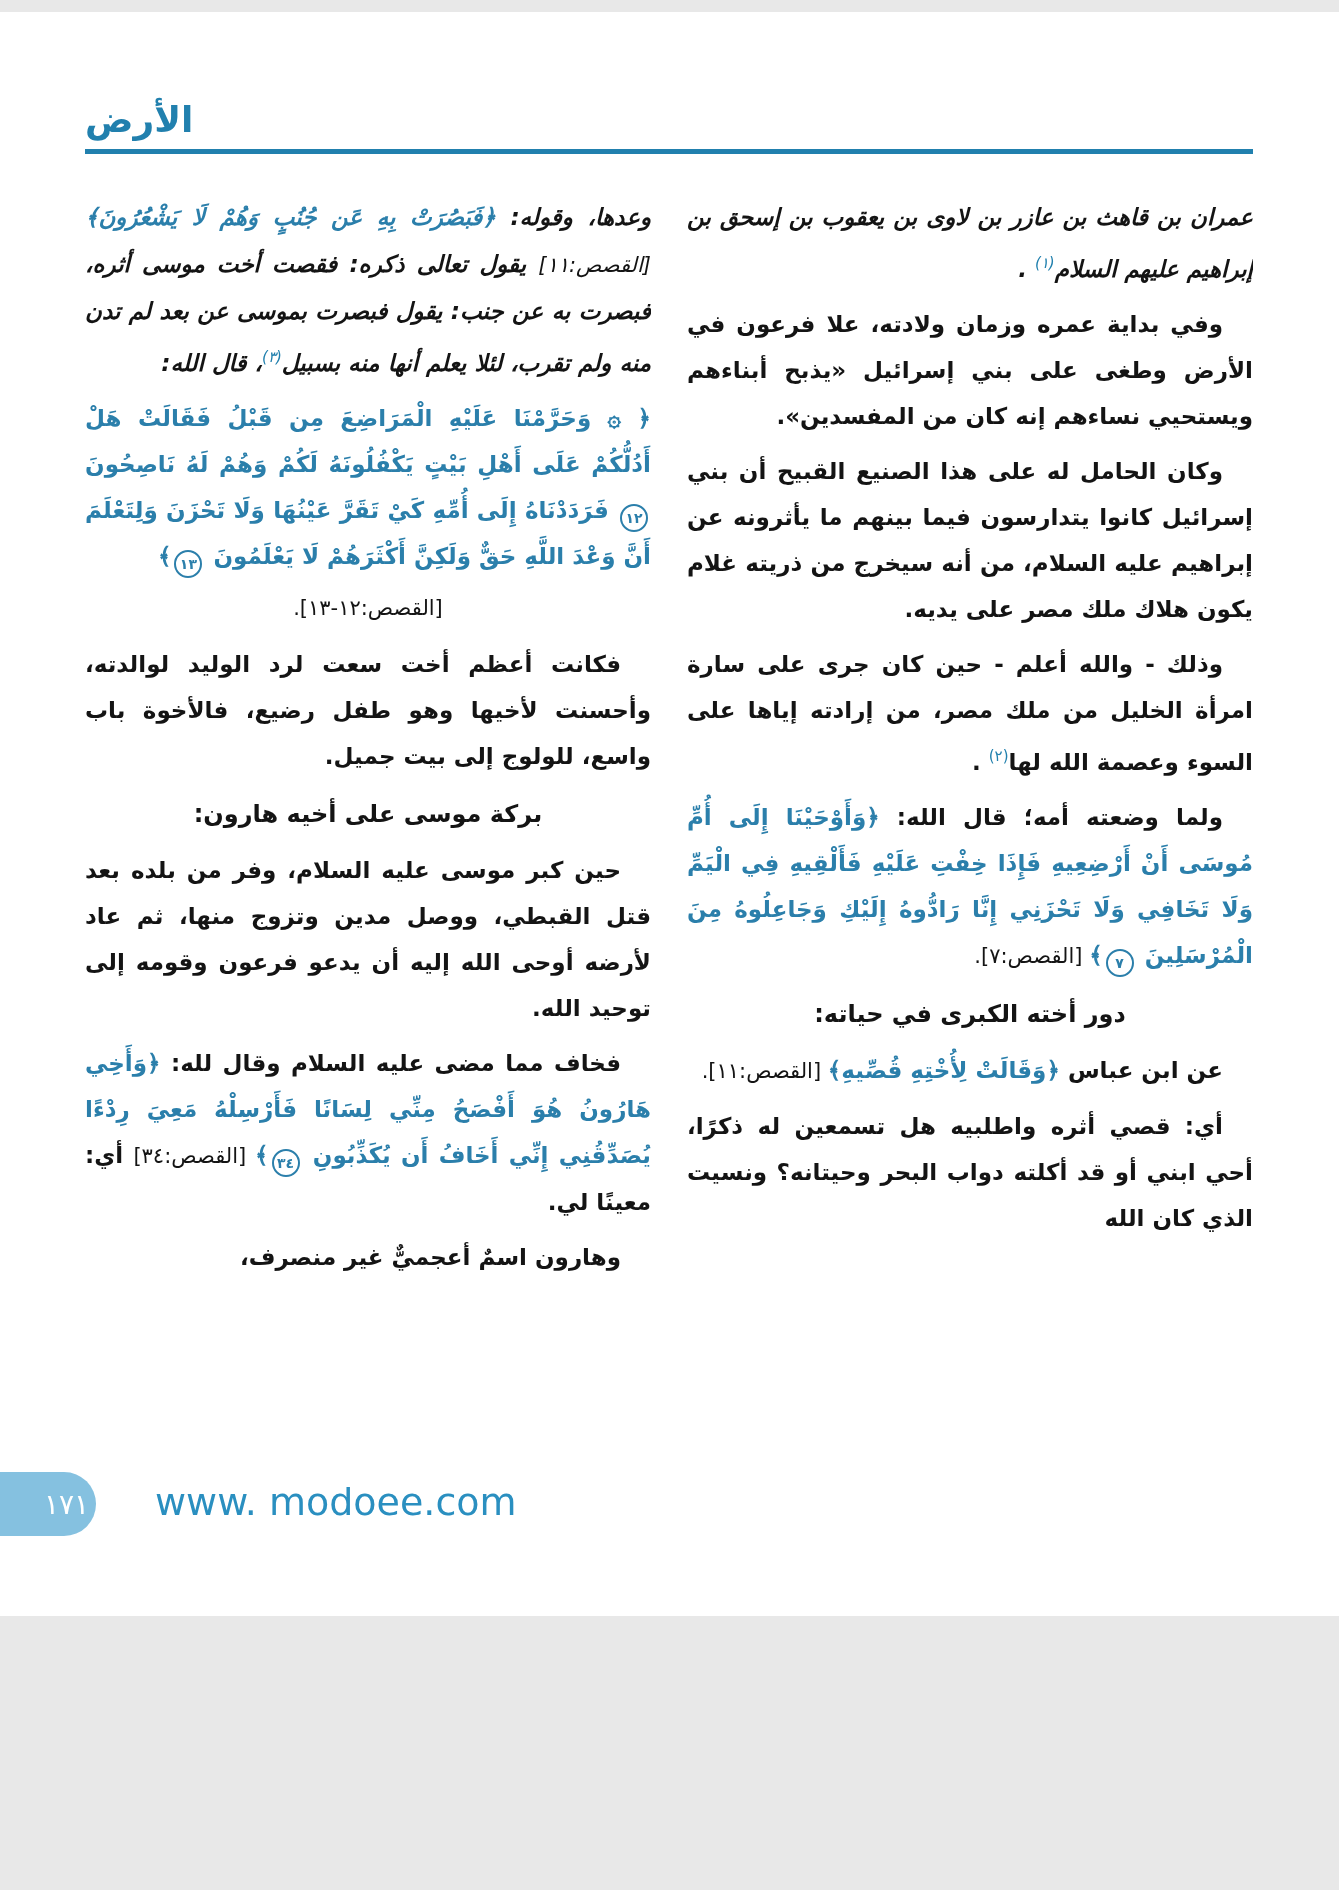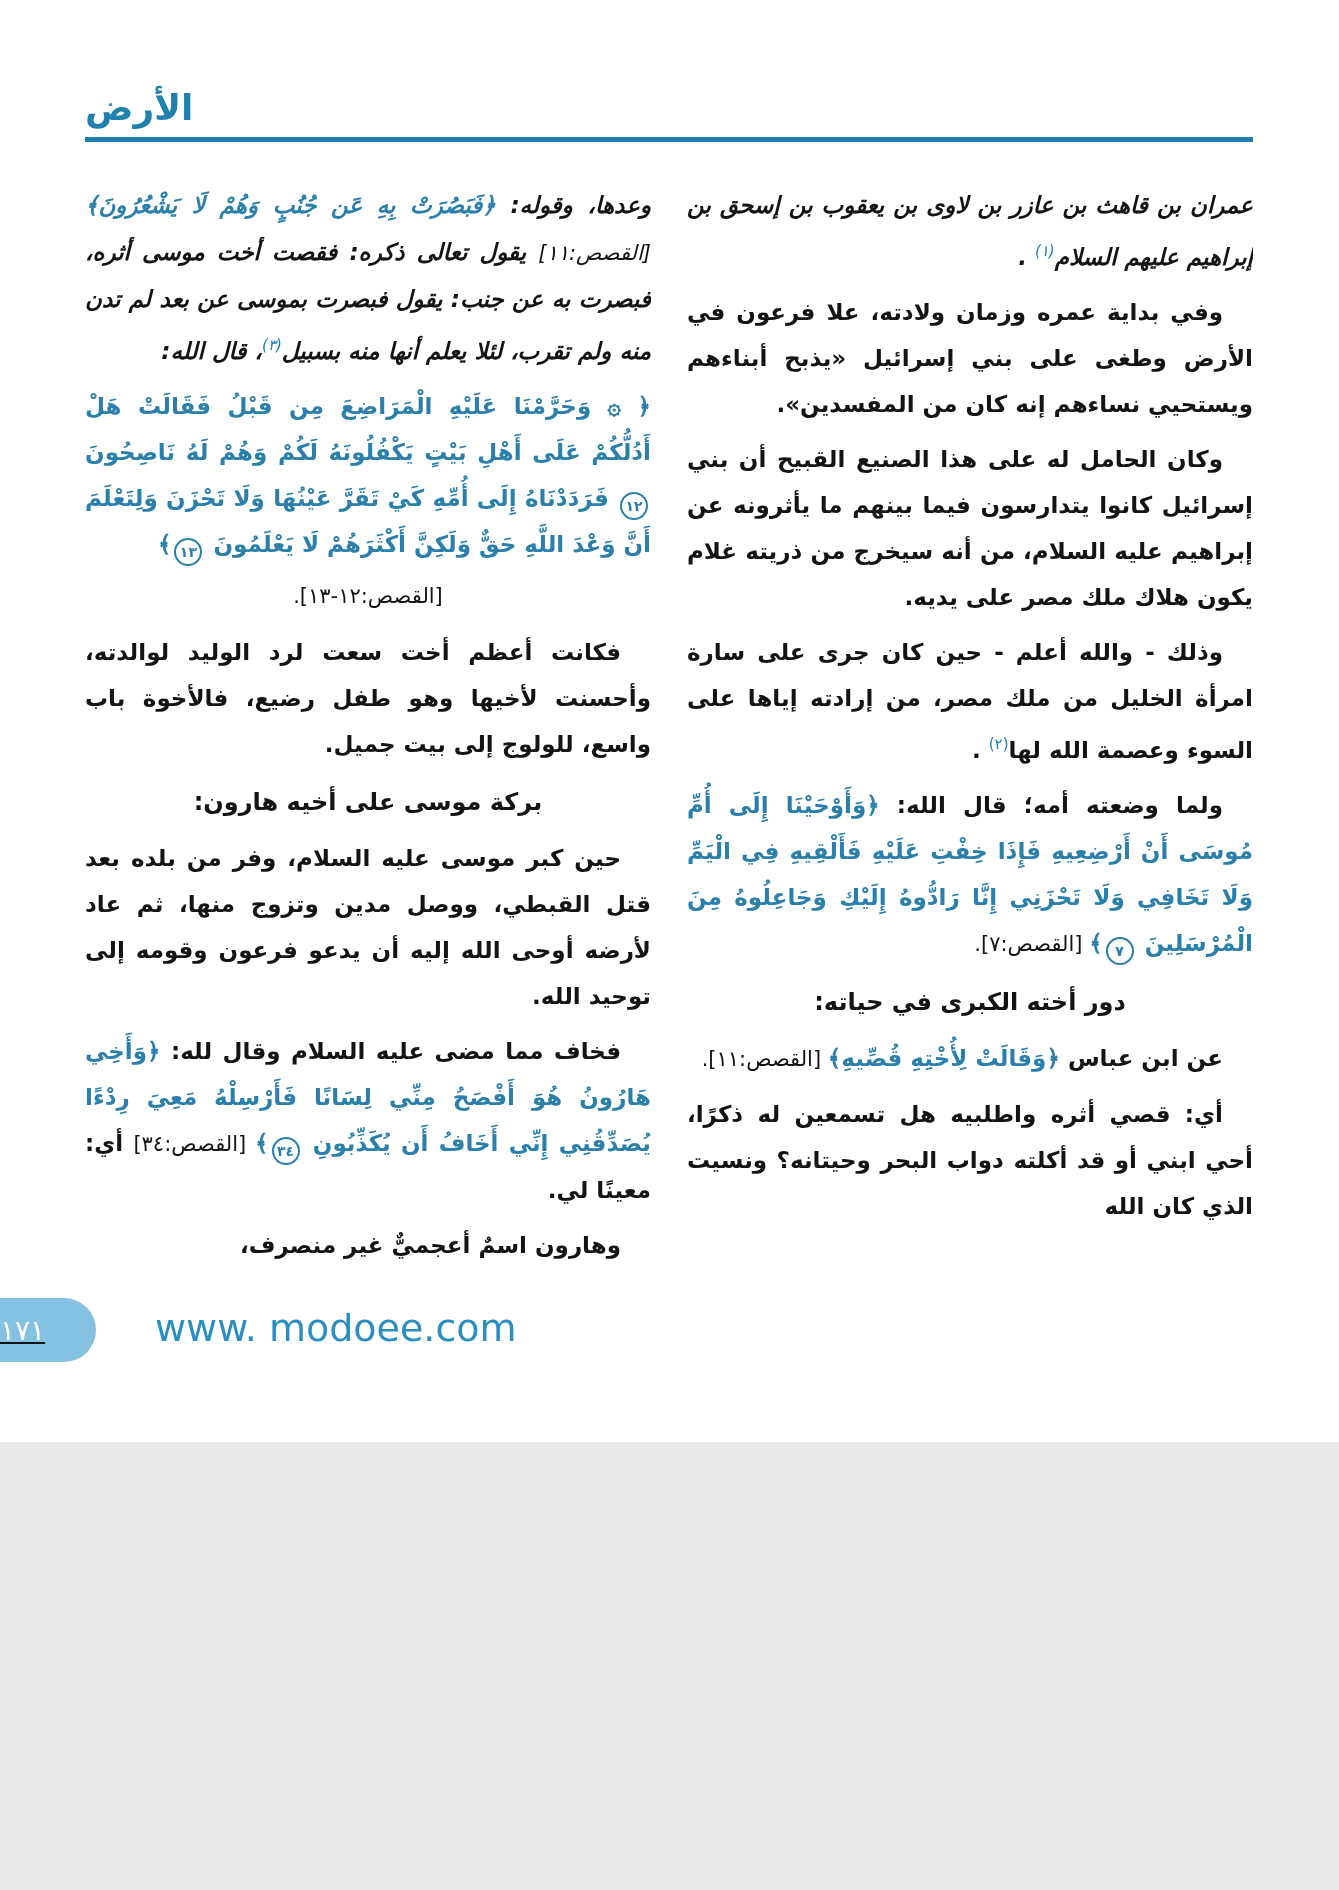--- a/index.html
+++ b/index.html
@@ -7,23 +7,23 @@
     --quran:#2b7fab;
     --ink:#141414;
     --pill:#85c1e0;
     --pill_text:#ffffff;
     --site:#2a8fc0;
     --paper:#ffffff;
   }
   html,body{margin:0;padding:0;background:#e8e8e8;}
   .page{
     position:relative;
-    width:1339px;height:1442px;
+    width:1339px;height:1604px;
     background:var(--paper);
-    margin:0 auto;
+    margin:12px auto;
     direction:rtl;
     font-family:"DejaVu Sans","Liberation Sans",sans-serif;
     color:var(--ink);
     overflow:hidden;
   }
   
   .hdr{position:absolute;top:0;left:85px;right:86px;}
   .hdr h1{
     margin:86px 0 8px;
     text-align:left;
@@ -71,21 +71,21 @@
     margin:0;font-size:17px;font-weight:400;line-height:42px;
     text-align:right;
   }
   .t-fnum{color:var(--accent);font-weight:400;}
   
   .page-pill{
     position:absolute;left:0;bottom:80px;
     width:96px;height:64px;
     background:var(--pill);
     border-radius:0 32px 32px 0;
-    display:flex;align-items:center;justify-content:flex-end;text-decoration:underline;
+    display:flex;align-items:center;justify-content:flex-start;
   }
   .page-pill span{
     color:var(--pill_text);font-size:28px;font-weight:400;letter-spacing:7px;
     padding-right:7px;
   }
   .site{
     position:absolute;left:155px;bottom:92px;
     direction:ltr;
     color:var(--site);font-size:38px;font-weight:400;
   }

